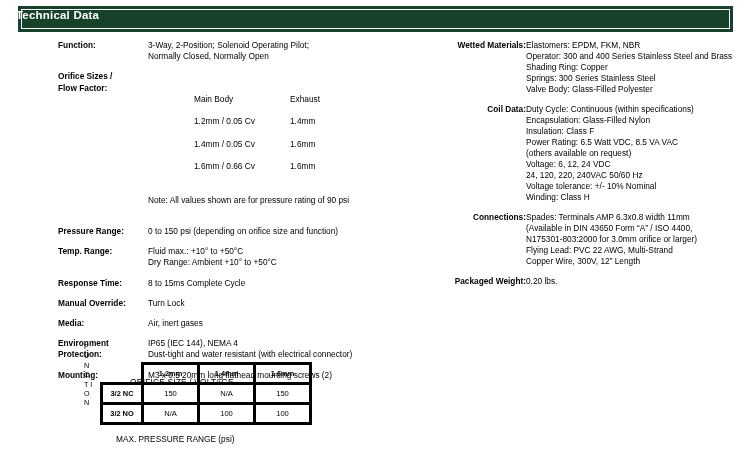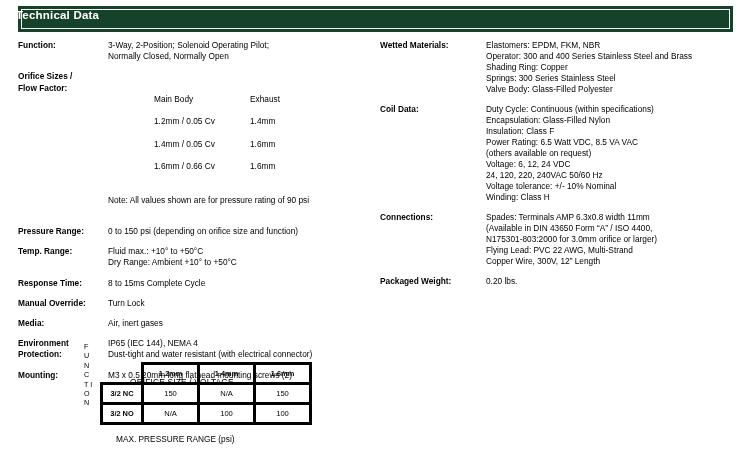--- a/index.html
+++ b/index.html
@@ -61,30 +61,31 @@
     position: absolute;
     left: 380px;
     top: 40px;
     width: 360px;
   }
 
   .row {
     display: flex;
     align-items: flex-start;
     margin-bottom: 9px;
+    margin-left: 40px;
   }
   .label {
     font-size: 8.3px;
     font-weight: bold;
     line-height: 11.2px;
     white-space: pre-line;
     flex: 0 0 auto;
   }
   .left .label { width: 90px; }
-  .right .label { width: 106px; }
+  .right .label { width: 106px; text-align: right; }
   .value {
     font-size: 8.3px;
     line-height: 11.2px;
     white-space: pre-line;
     flex: 1 1 auto;
   }
   .value.tight { line-height: 11.0px; }
 
   
   .orifice-grid {

